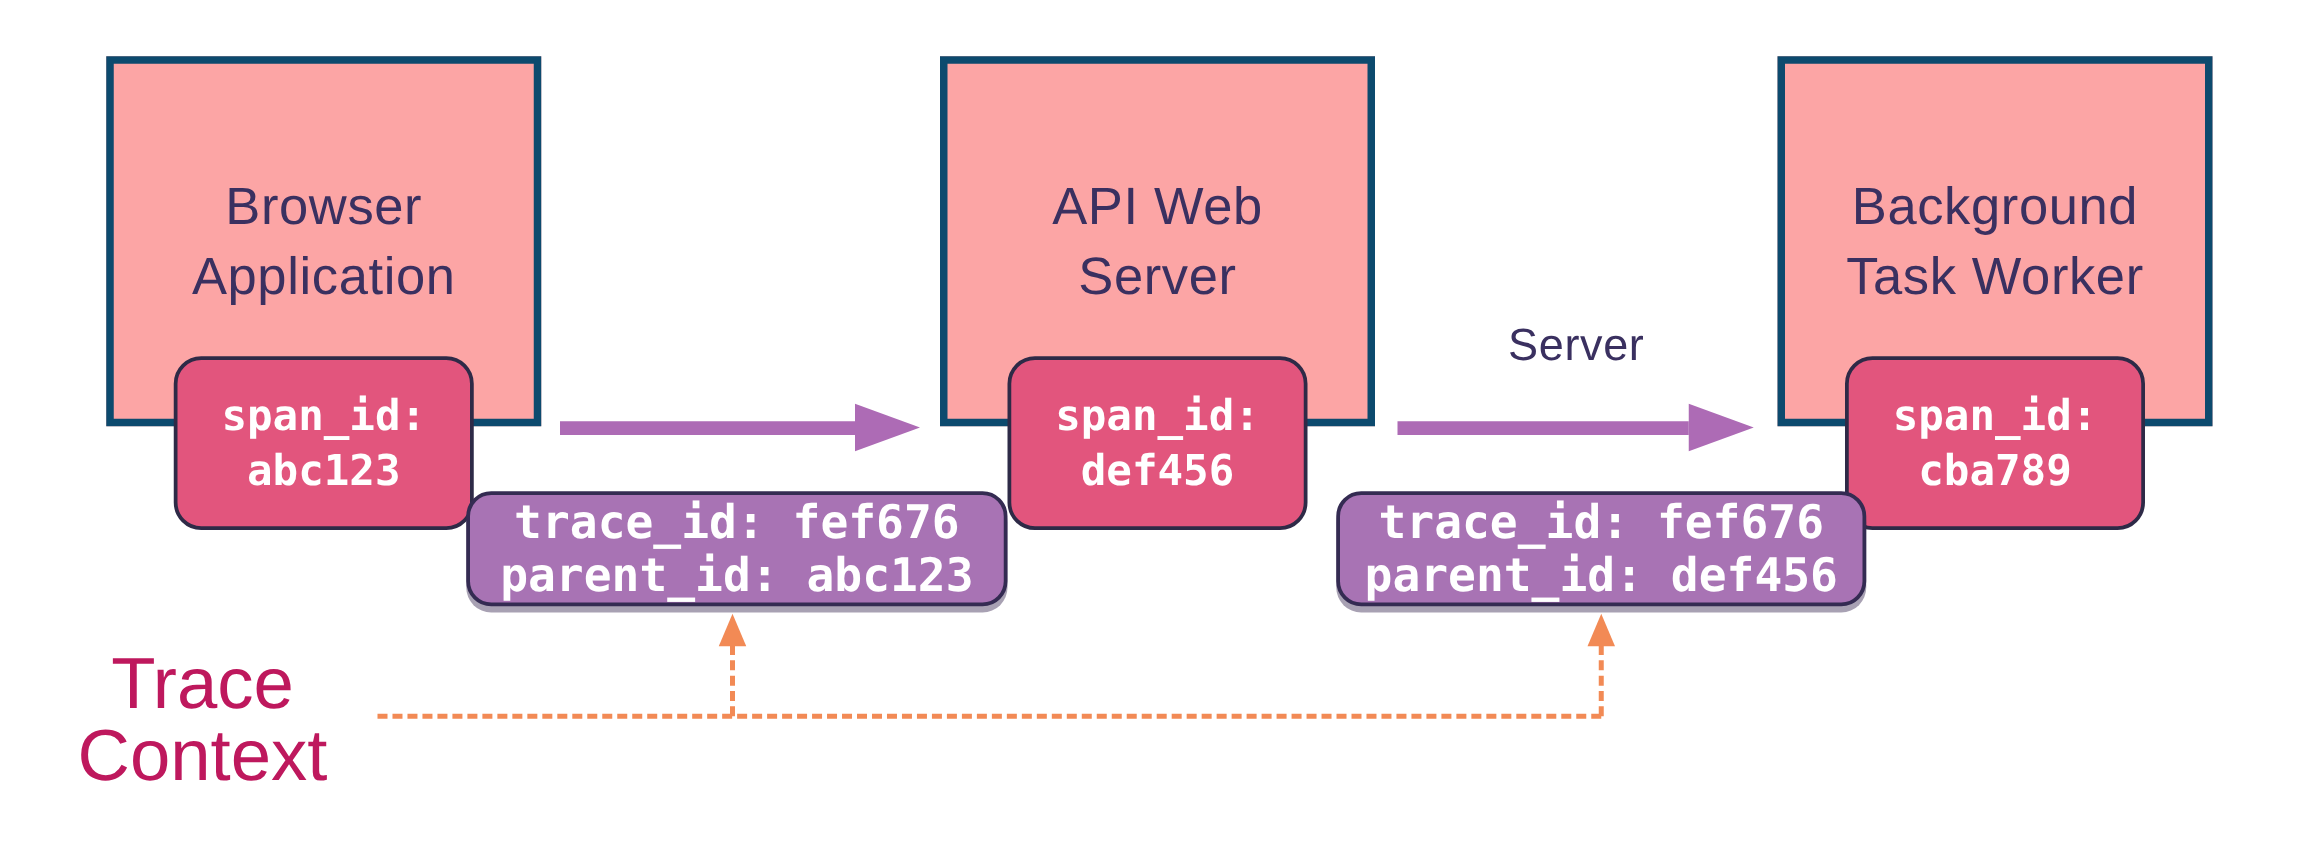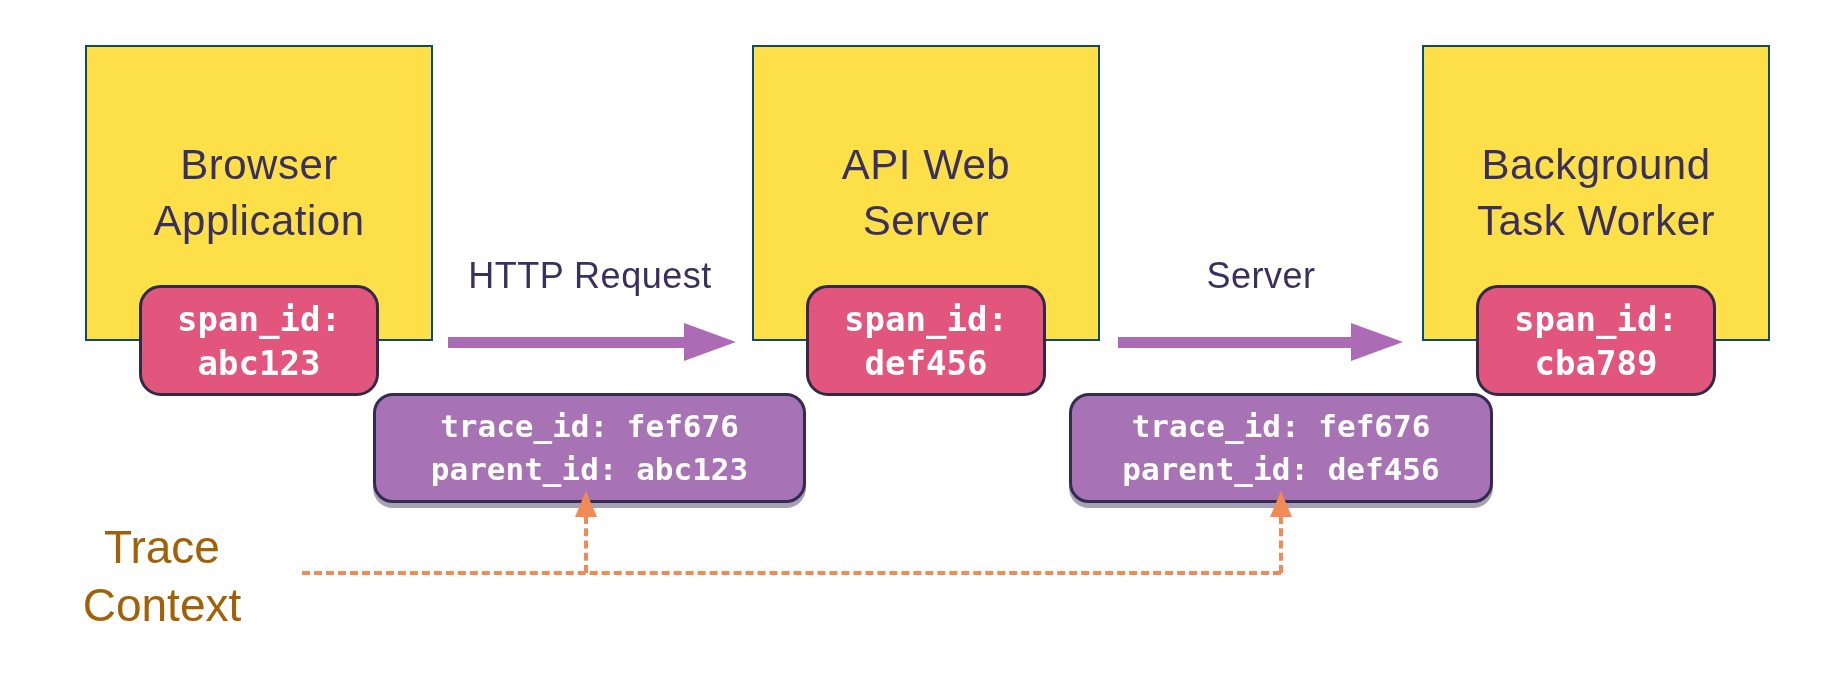--- a/index.html
+++ b/index.html
@@ -8,43 +8,43 @@
     width: 1844px;
     height: 694px;
     background: #ffffff;
     font-family: "Liberation Sans", sans-serif;
     overflow: hidden;
   }
   .abs { position: absolute; }
 
   
   .service-box {
-    background: #fde047;
-    border: 2px solid #0c4a6e;
+    background: #fca5a5;
+    border: 6px solid #0c4a6e;
     width: 348px;
     height: 296px;
     display: flex;
     align-items: center;
     justify-content: center;
     box-sizing: border-box;
   }
   .service-title {
     color: #3a3060;
     font-size: 42px;
     line-height: 56px;
     font-weight: 500;
     text-align: center;
     white-space: pre-line;
     letter-spacing: 0.5px;
   }
 
   
   .span-badge {
     width: 240px;
-    height: 111px;
+    height: 139px;
     background: #e2557d;
     border: 3px solid #2e2a47;
     border-radius: 22px;
     box-sizing: border-box;
     display: flex;
     align-items: center;
     justify-content: center;
     text-align: center;
     color: #ffffff;
     font-family: "DejaVu Sans Mono", monospace;
@@ -70,46 +70,46 @@
     white-space: nowrap;
     letter-spacing: 0.5px;
   }
 
   
   .trace-box {
     background: #a873b4;
     border: 3px solid #342b52;
     border-radius: 20px;
     box-sizing: border-box;
-    height: 110px;
+    height: 92px;
     display: flex;
     align-items: center;
     justify-content: center;
     text-align: center;
     color: #ffffff;
     font-family: "DejaVu Sans Mono", monospace;
     font-weight: bold;
-    font-size: 31px;
+    font-size: 37px;
     line-height: 43px;
     white-space: pre-line;
     box-shadow: 0 5px 0 rgba(62, 46, 86, 0.45);
   }
 
   
   .dash-h { border-top: 4px dashed #f28a55; height: 0; }
   .dash-v { border-left: 4px dashed #f28a55; width: 0; }
   .up-arrow {
     width: 0; height: 0;
     border-left: 11px solid transparent;
     border-right: 11px solid transparent;
     border-bottom: 26px solid #f28a55;
   }
   .context-label {
-    color: #a16207;
-    font-size: 46px;
+    color: #be185d;
+    font-size: 58px;
     line-height: 58px;
     font-weight: 500;
     text-align: center;
     white-space: pre-line;
     transform: translateX(-50%);
   }
 </style>
 </head>
 <body>
 
@@ -132,21 +132,20 @@
 
   <div class="abs span-badge" style="left:139px; top:285px;">span_id:
 abc123</div>
 
   <div class="abs span-badge" style="left:806px; top:285px;">span_id:
 def456</div>
 
   <div class="abs span-badge" style="left:1476px; top:285px;">span_id:
 cba789</div>
 
-  <div class="abs flow-label" style="left:590px; top:255px;">HTTP Request</div>
   <div class="abs arrow-shaft" style="left:448px; top:337px; width:236px;"></div>
   <div class="abs arrow-head" style="left:684px; top:323px;"></div>
 
   <div class="abs flow-label" style="left:1261px; top:255px;">Server</div>
   <div class="abs arrow-shaft" style="left:1118px; top:337px; width:233px;"></div>
   <div class="abs arrow-head" style="left:1351px; top:323px;"></div>
 
   <div class="abs trace-box" style="left:373px; top:393px; width:433px;">trace_id: fef676
 parent_id: abc123</div>
 

